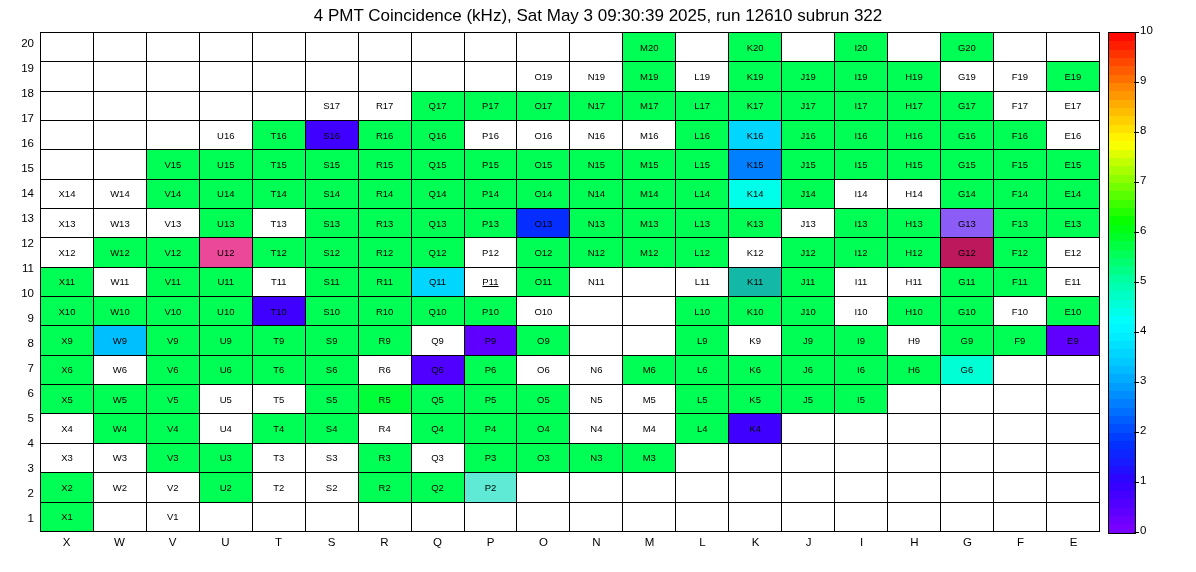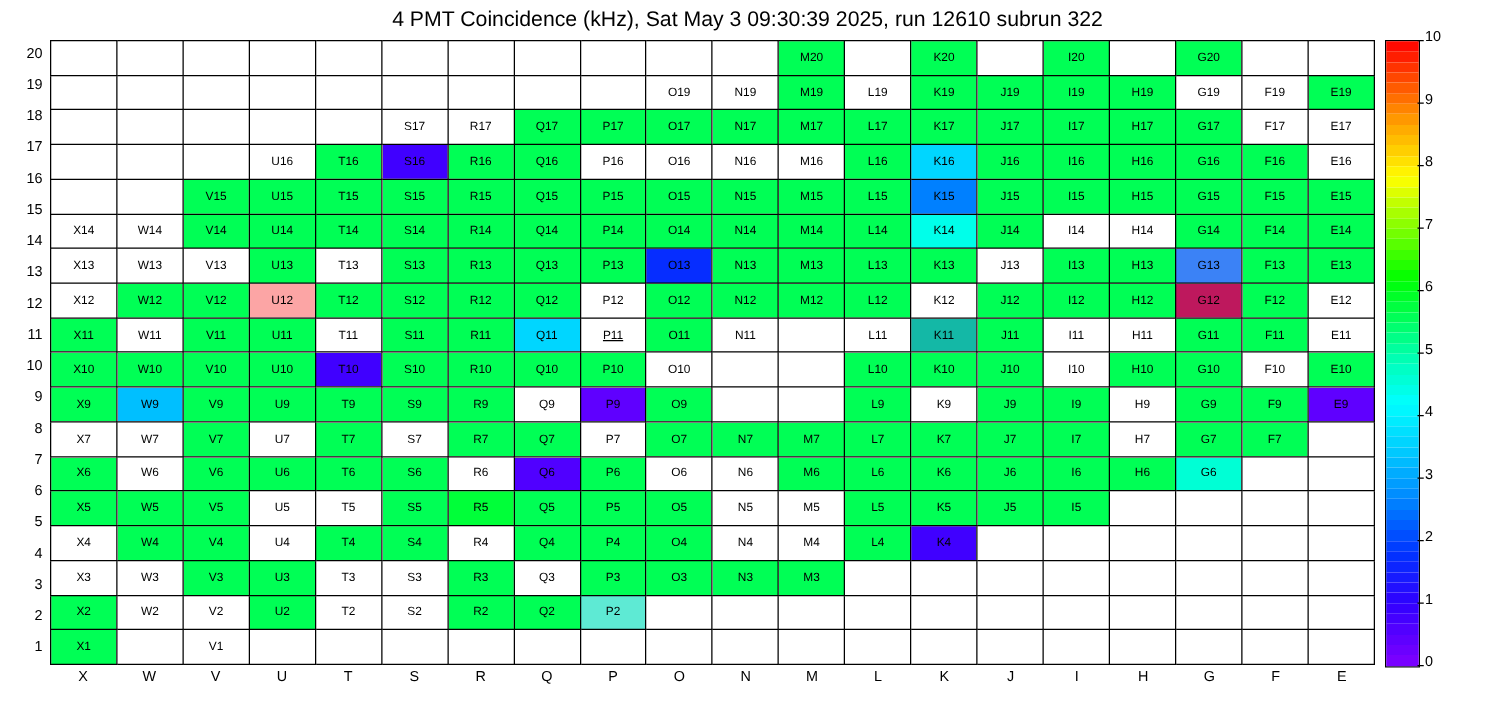--- a/index.html
+++ b/index.html
@@ -168,29 +168,29 @@
             <td style="background: rgb(0, 255, 85);">Q13</td>
             <td style="background: rgb(0, 255, 85);">P13</td>
             <td style="background: rgb(6, 45, 255);">O13</td>
             <td style="background: rgb(0, 255, 85);">N13</td>
             <td style="background: rgb(0, 255, 85);">M13</td>
             <td style="background: rgb(0, 255, 85);">L13</td>
             <td style="background: rgb(0, 255, 85);">K13</td>
             <td style="background: rgb(255, 255, 255);">J13</td>
             <td style="background: rgb(0, 255, 85);">I13</td>
             <td style="background: rgb(0, 255, 85);">H13</td>
-            <td style="background: #3b82f6;">G13</td>
+            <td style="background: #8b5cf6;">G13</td>
             <td style="background: rgb(0, 255, 85);">F13</td>
             <td style="background: rgb(0, 255, 85);">E13</td>
           </tr>
           <tr>
             <td style="background: rgb(255, 255, 255);">X12</td>
             <td style="background: rgb(0, 255, 85);">W12</td>
             <td style="background: rgb(0, 255, 85);">V12</td>
-            <td style="background: #fca5a5;">U12</td>
+            <td style="background: #ec4899;">U12</td>
             <td style="background: rgb(0, 255, 85);">T12</td>
             <td style="background: rgb(0, 255, 85);">S12</td>
             <td style="background: rgb(0, 255, 85);">R12</td>
             <td style="background: rgb(0, 255, 85);">Q12</td>
             <td style="background: rgb(255, 255, 255);">P12</td>
             <td style="background: rgb(0, 255, 85);">O12</td>
             <td style="background: rgb(0, 255, 85);">N12</td>
             <td style="background: rgb(0, 255, 85);">M12</td>
             <td style="background: rgb(0, 255, 85);">L12</td>
             <td style="background: rgb(255, 255, 255);">K12</td>
@@ -259,42 +259,20 @@
             <td style="background: rgb(255, 255, 255);"></td>
             <td style="background: rgb(255, 255, 255);"></td>
             <td style="background: rgb(0, 255, 85);">L9</td>
             <td style="background: rgb(255, 255, 255);">K9</td>
             <td style="background: rgb(0, 255, 85);">J9</td>
             <td style="background: rgb(0, 255, 85);">I9</td>
             <td style="background: rgb(255, 255, 255);">H9</td>
             <td style="background: rgb(0, 255, 85);">G9</td>
             <td style="background: rgb(0, 255, 85);">F9</td>
             <td style="background: rgb(95, 0, 255);">E9</td>
-          </tr>
-          <tr>
-            <td style="background: rgb(255, 255, 255);">X7</td>
-            <td style="background: rgb(255, 255, 255);">W7</td>
-            <td style="background: rgb(0, 255, 85);">V7</td>
-            <td style="background: rgb(255, 255, 255);">U7</td>
-            <td style="background: rgb(0, 255, 85);">T7</td>
-            <td style="background: rgb(255, 255, 255);">S7</td>
-            <td style="background: rgb(0, 255, 85);">R7</td>
-            <td style="background: rgb(0, 255, 85);">Q7</td>
-            <td style="background: rgb(255, 255, 255);">P7</td>
-            <td style="background: rgb(0, 255, 85);">O7</td>
-            <td style="background: rgb(0, 255, 85);">N7</td>
-            <td style="background: rgb(0, 255, 85);">M7</td>
-            <td style="background: rgb(0, 255, 85);">L7</td>
-            <td style="background: rgb(0, 255, 85);">K7</td>
-            <td style="background: rgb(0, 255, 85);">J7</td>
-            <td style="background: rgb(0, 255, 85);">I7</td>
-            <td style="background: rgb(255, 255, 255);">H7</td>
-            <td style="background: rgb(0, 255, 85);">G7</td>
-            <td style="background: rgb(0, 255, 85);">F7</td>
-            <td style="background: rgb(255, 255, 255);"></td>
           </tr>
           <tr>
             <td style="background: rgb(0, 255, 85);">X6</td>
             <td style="background: rgb(255, 255, 255);">W6</td>
             <td style="background: rgb(0, 255, 85);">V6</td>
             <td style="background: rgb(0, 255, 85);">U6</td>
             <td style="background: rgb(0, 255, 85);">T6</td>
             <td style="background: rgb(0, 255, 85);">S6</td>
             <td style="background: rgb(255, 255, 255);">R6</td>
             <td style="background: rgb(80, 0, 255);">Q6</td>

